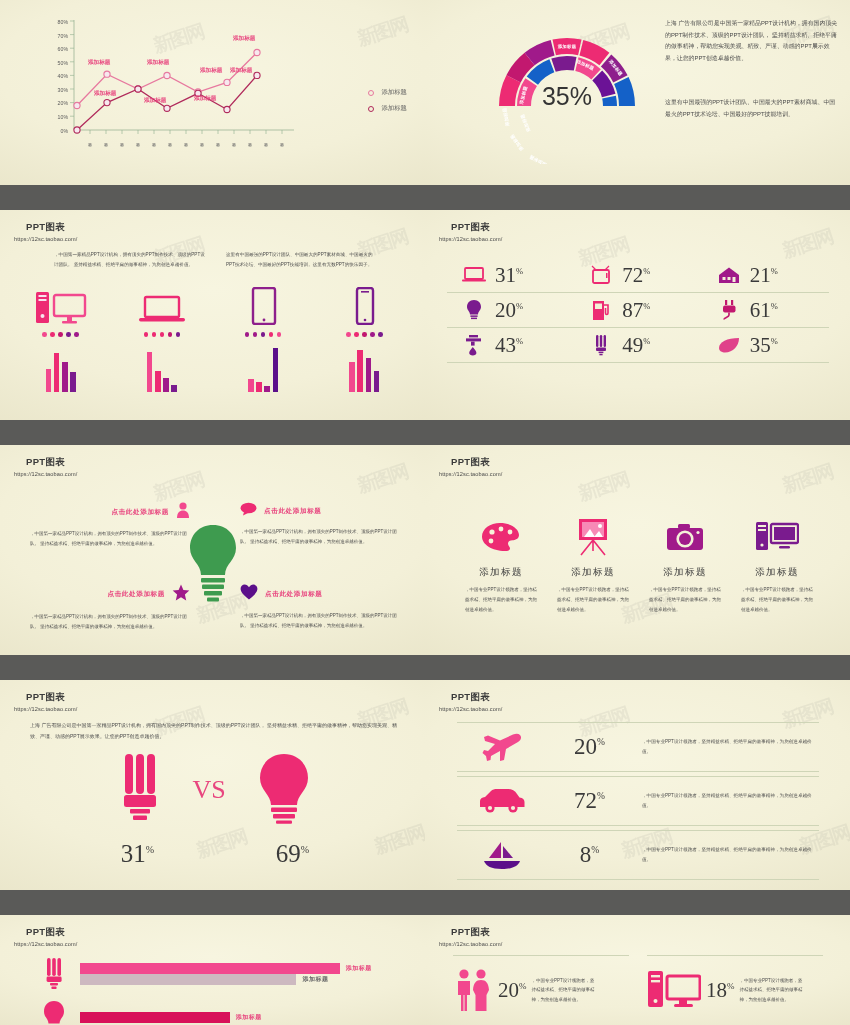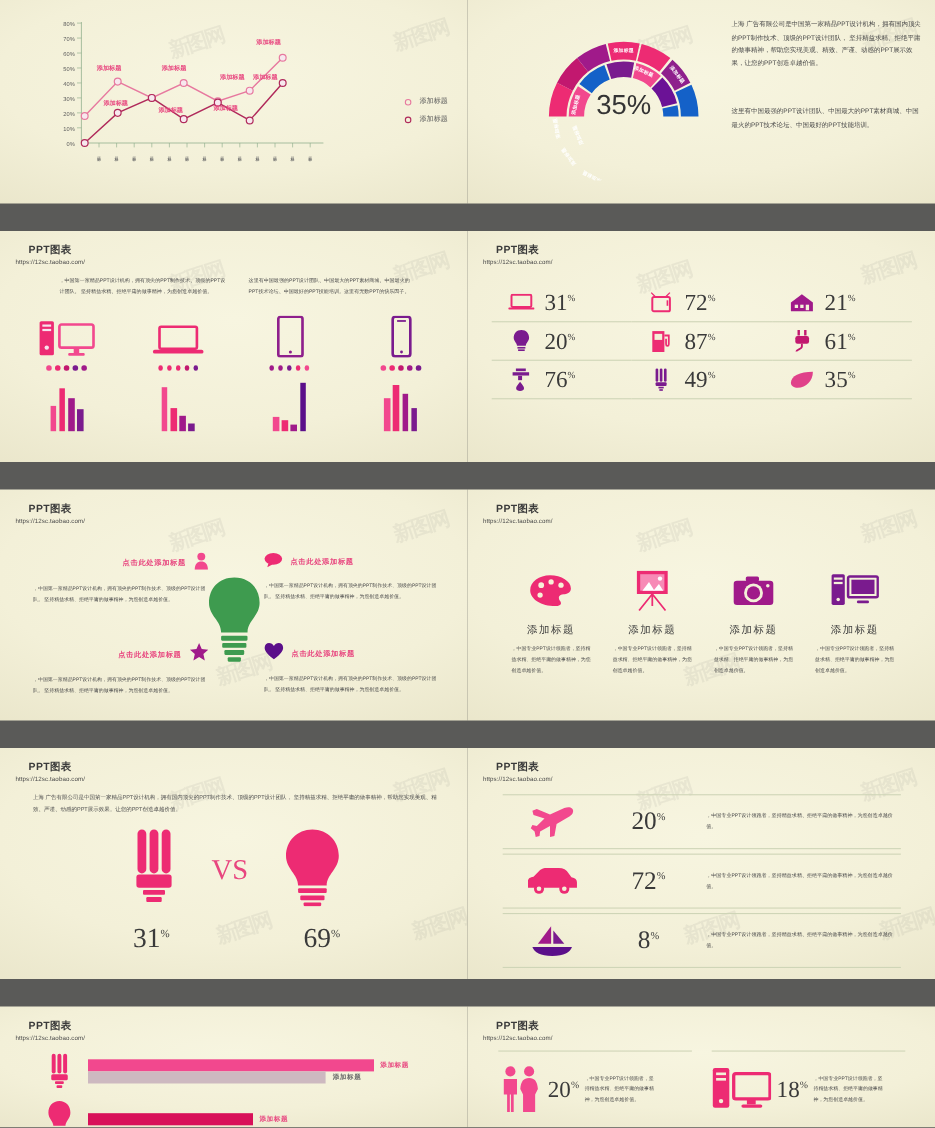--- a/index.html
+++ b/index.html
@@ -489,21 +489,21 @@
         <div class="g33row">
           <div class="g33cell">
             <span class="g33ic">
               <svg width="22" height="22" viewBox="0 0 22 22">
                   <rect x="6" y="1" width="9" height="2.4" fill="#7A1B8E"></rect>
                   <rect x="3" y="4.4" width="15" height="3" fill="#7A1B8E"></rect>
                   <rect x="8" y="7.6" width="3.6" height="4" fill="#7A1B8E"></rect>
                   <path d="M9.8 13 C12.2 16 13.4 17.4 13.4 19 C13.4 20.6 11.8 21.4 9.8 21.4 C7.8 21.4 6.2 20.6 6.2 19 C6.2 17.4 7.4 16 9.8 13 Z" fill="#7A1B8E"></path>
                 </svg>
             </span>
-            <span class="g33v"><span>76</span><sup>%</sup></span>
+            <span class="g33v"><span>43</span><sup>%</sup></span>
           </div>
           <div class="g33cell">
             <span class="g33ic">
               <svg width="14" height="22" viewBox="0 0 14 22">
                   <rect x="2" y="1" width="2.4" height="12" rx="1.2" fill="#7A1B8E"></rect>
                   <rect x="5.8" y="1" width="2.4" height="12" rx="1.2" fill="#7A1B8E"></rect>
                   <rect x="9.6" y="1" width="2.4" height="12" rx="1.2" fill="#7A1B8E"></rect>
                   <rect x="2" y="13.4" width="10" height="3.6" rx="1" fill="#7A1B8E"></rect>
                   <rect x="4.6" y="17.6" width="4.8" height="1.5" fill="#7A1B8E"></rect>
                   <rect x="5.4" y="19.8" width="3.2" height="1.5" fill="#7A1B8E"></rect>

